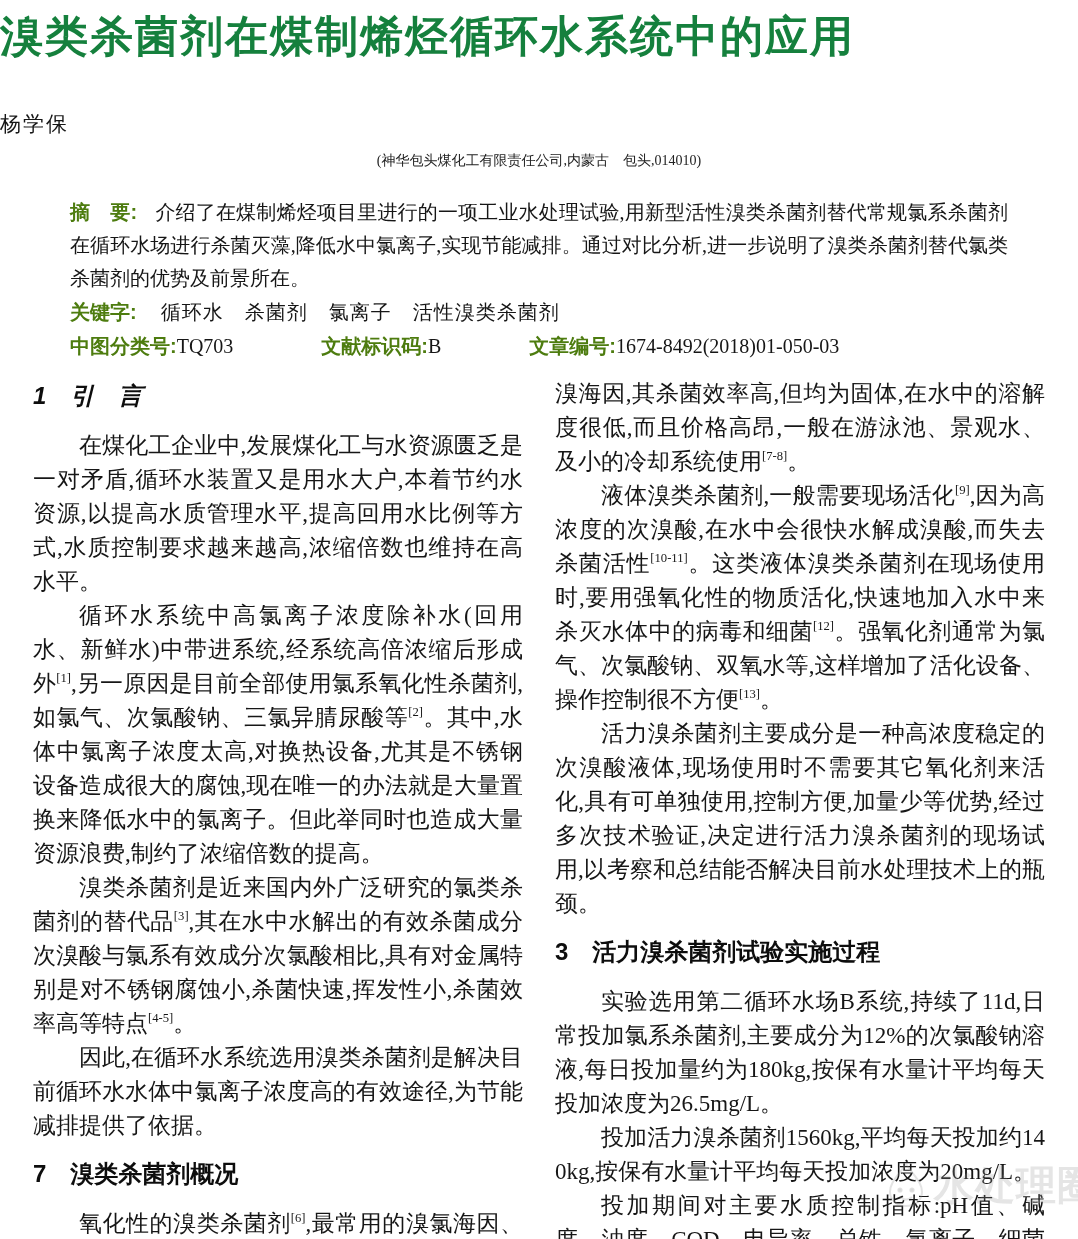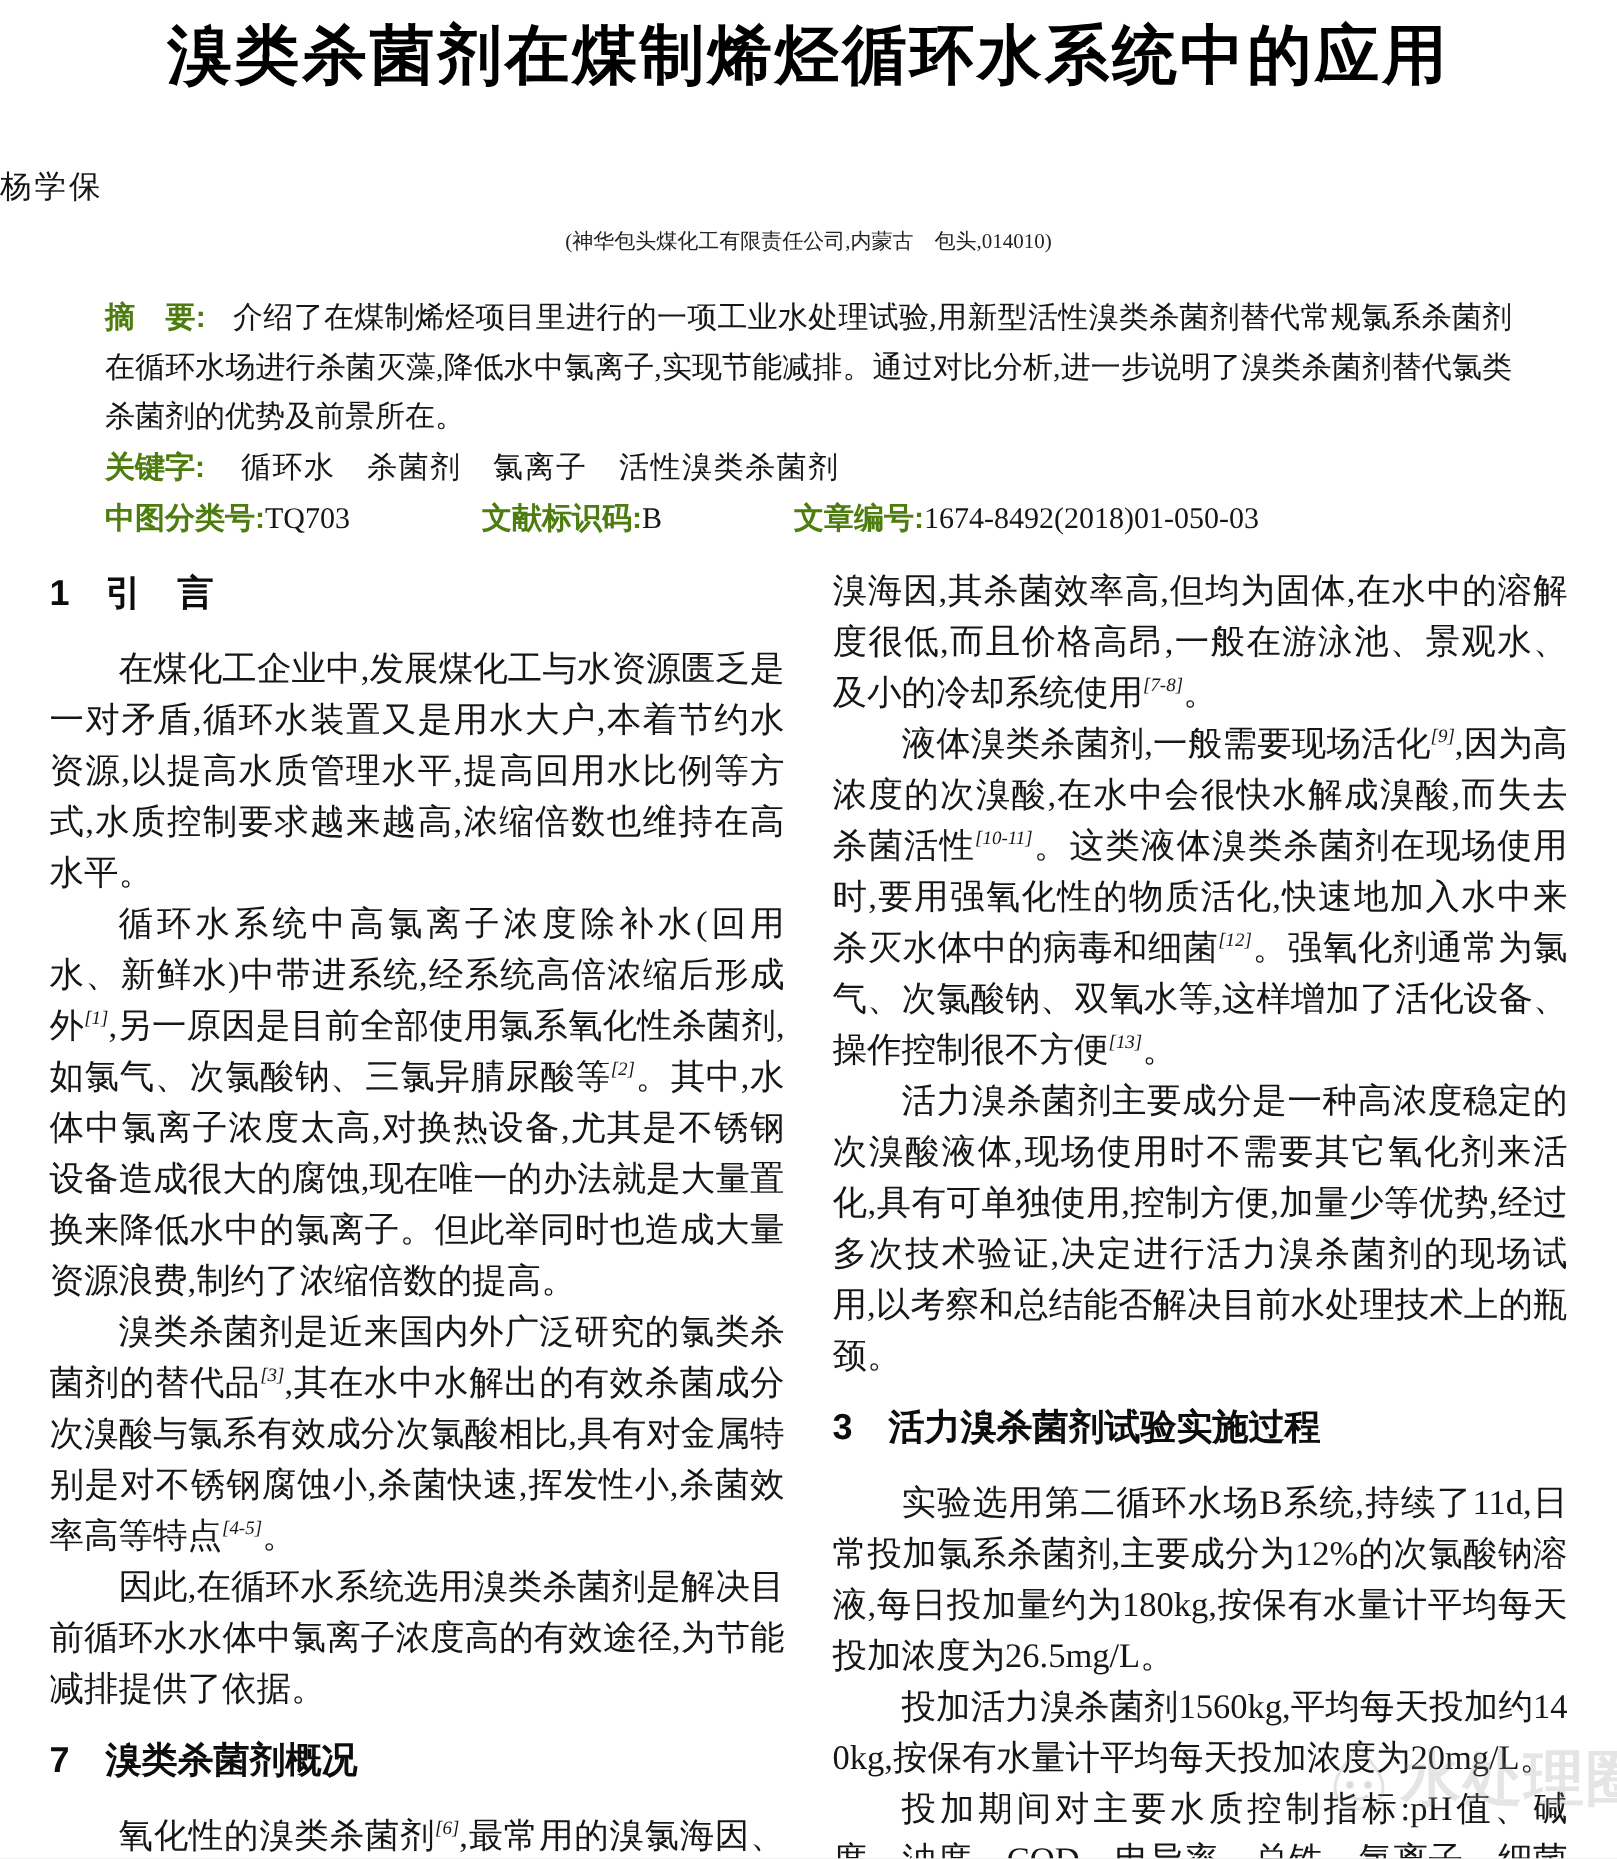--- a/index.html
+++ b/index.html
@@ -7,27 +7,26 @@
     position:relative;
     width:1078px;height:1239px;
     margin:0 auto;
     background:#ffffff;
     color:#161616;
     overflow:hidden;
     font-family:"Liberation Serif","DejaVu Serif",serif;
   }
   
   .title{
-    text-align:center;
     padding-top:8px;
     font-size:43px;
     font-weight:bold;
     letter-spacing:2px;
     font-family:"Liberation Sans","DejaVu Sans",sans-serif;
-    color:#000000;
+    color:#15803d;
   }
   .author{
     text-align:left;
     margin-top:44px;
     font-size:21px;
     letter-spacing:2px;
   }
   .affiliation{
     text-align:center;
     margin-top:14px;
@@ -72,27 +71,26 @@
   .col p.no-indent{text-indent:0;}
   .sec-heading{
     font-family:"Liberation Sans","DejaVu Sans",sans-serif;
     font-weight:bold;
     font-size:24px;
     margin:14px 0 16px 0;
     color:#0d0d0d;
     text-indent:0;
     text-align:left;
   }
-  .sec-heading.first{margin-top:2px;}
+  .sec-heading.first{margin-top:2px;font-style:italic;}
   sup{
     font-size:0.55em;
     line-height:0;
     vertical-align:super;
     letter-spacing:0;
-    font-style:italic;
   }
   
   .watermark{
     position:absolute;
     left:880px;
     top:1158px;
     display:flex;
     align-items:center;
     opacity:0.45;
     pointer-events:none;

